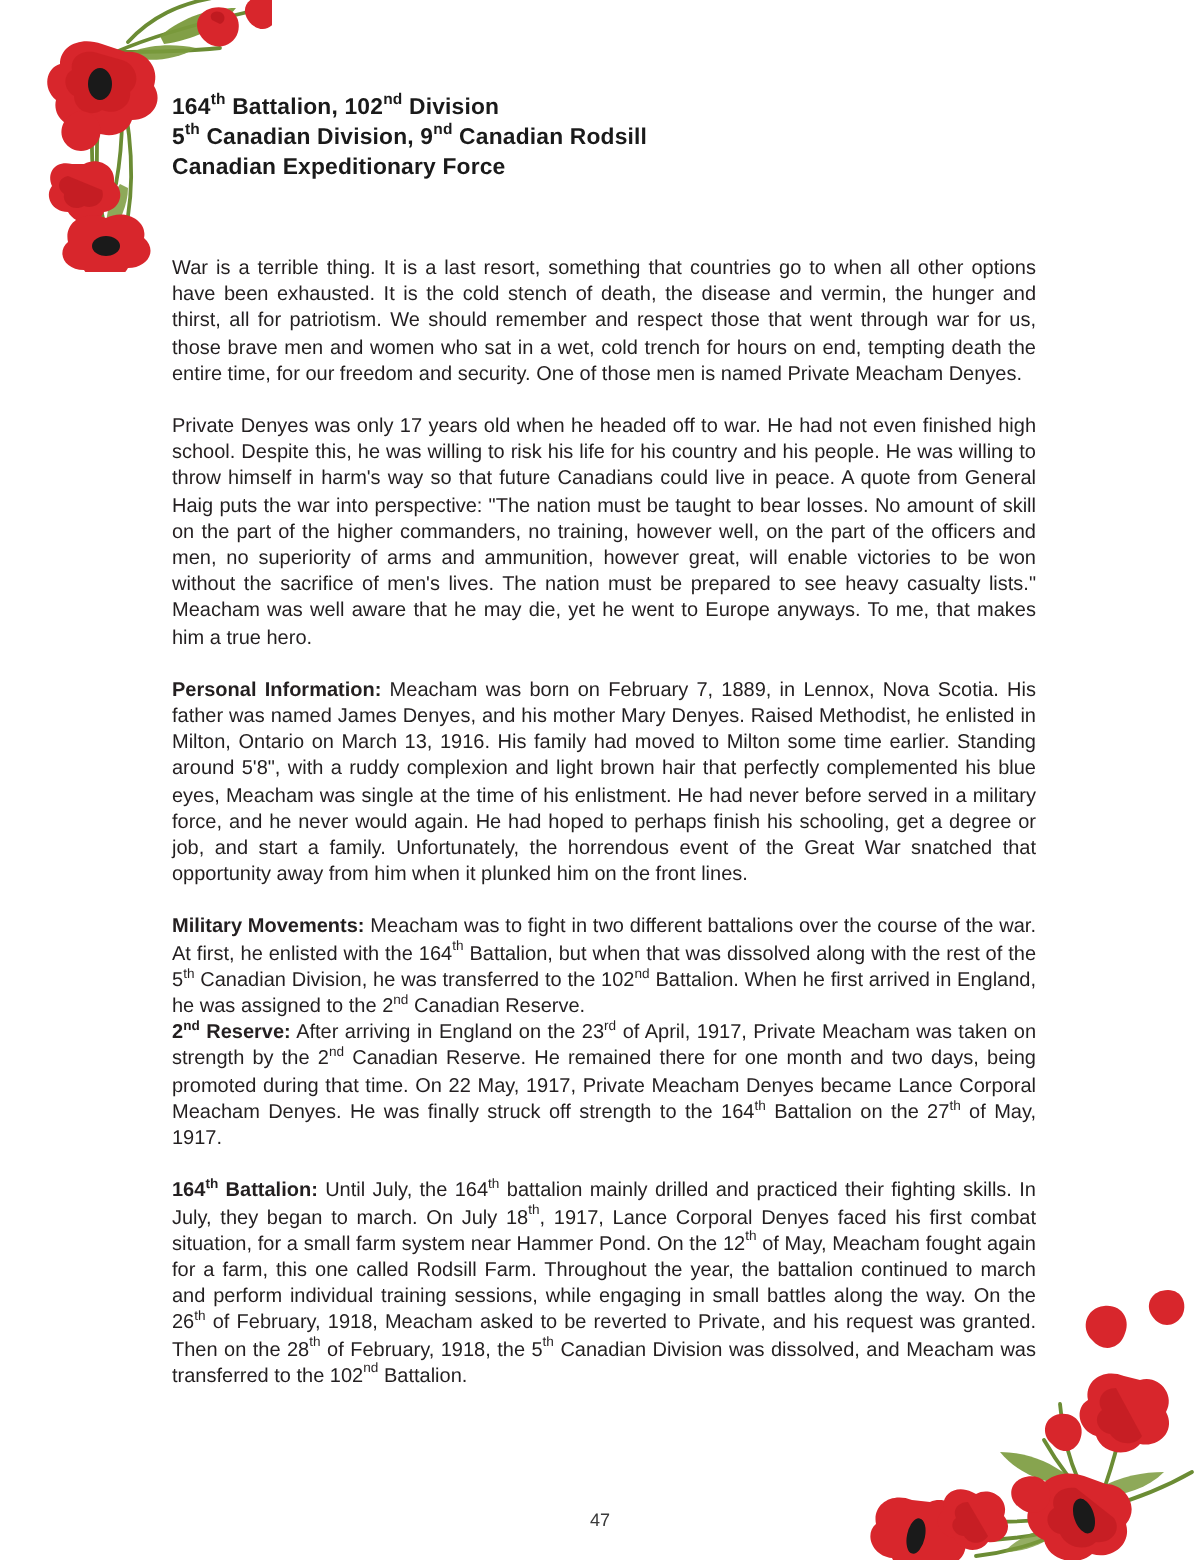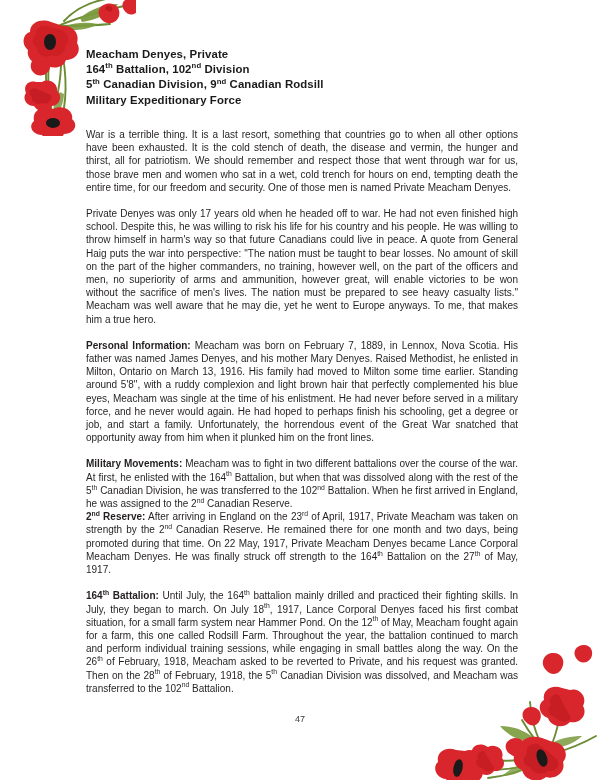--- a/index.html
+++ b/index.html
@@ -61,21 +61,21 @@
     hyphens: none;
   }
   p.para.tight { margin-bottom: 0; }
   b { font-weight: bold; }
 
   
   .page-number {
     position: absolute;
     left: 0;
     right: 0;
-    top: 714px;
+    top: 755px;
     text-align: center;
     font-size: 9px;
     color: #3a3a3a;
   }
 </style>
 </head>
 <body>
 
 <div class="page">
 
@@ -123,24 +123,23 @@
     </g>
 
     <g>
       <path d="M44 112 C34 110, 26 116, 28 125 C22 130, 26 139, 36 139 C40 146, 54 146, 58 138
                C68 138, 73 129, 66 123 C68 114, 56 108, 47 113 Z" fill="#d8262c"></path>
       <ellipse cx="47" cy="127" rx="7" ry="5" fill="#1a1a1a"></ellipse>
     </g>
   </svg>
 
   <div class="heading">
-    <div>Meacham Denyes, Private</div>
     <div><span>164</span><sup>th</sup><span> Battalion, 102</span><sup>nd</sup><span> Division</span></div>
     <div><span>5</span><sup>th</sup><span> Canadian Division, 9</span><sup>nd</sup><span> Canadian Rodsill</span></div>
-    <div>Military Expeditionary Force</div>
+    <div>Canadian Expeditionary Force</div>
   </div>
 
   <div class="body-col">
 
     <p class="para">War is a terrible thing. It is a last resort, something that countries go to when all other options have been exhausted. It is the cold stench of death, the disease and vermin, the hunger and thirst, all for patriotism. We should remember and respect those that went through war for us, those brave men and women who sat in a wet, cold trench for hours on end, tempting death the entire time, for our freedom and security. One of those men is named Private Meacham Denyes.</p>
 
     <p class="para">Private Denyes was only 17 years old when he headed off to war. He had not even finished high school. Despite this, he was willing to risk his life for his country and his people. He was willing to throw himself in harm's way so that future Canadians could live in peace. A quote from General Haig puts the war into perspective: "The nation must be taught to bear losses. No amount of skill on the part of the higher commanders, no training, however well, on the part of the officers and men, no superiority of arms and ammunition, however great, will enable victories to be won without the sacrifice of men's lives. The nation must be prepared to see heavy casualty lists." Meacham was well aware that he may die, yet he went to Europe anyways. To me, that makes him a true hero.</p>
 
     <p class="para"><b>Personal Information:</b><span> Meacham was born on February 7, 1889, in Lennox, Nova Scotia. His father was named James Denyes, and his mother Mary Denyes. Raised Methodist, he enlisted in Milton, Ontario on March 13, 1916. His family had moved to Milton some time earlier. Standing around 5'8", with a ruddy complexion and light brown hair that perfectly complemented his blue eyes, Meacham was single at the time of his enlistment. He had never before served in a military force, and he never would again. He had hoped to perhaps finish his schooling, get a degree or job, and start a family. Unfortunately, the horrendous event of the Great War snatched that opportunity away from him when it plunked him on the front lines.</span></p>
 

